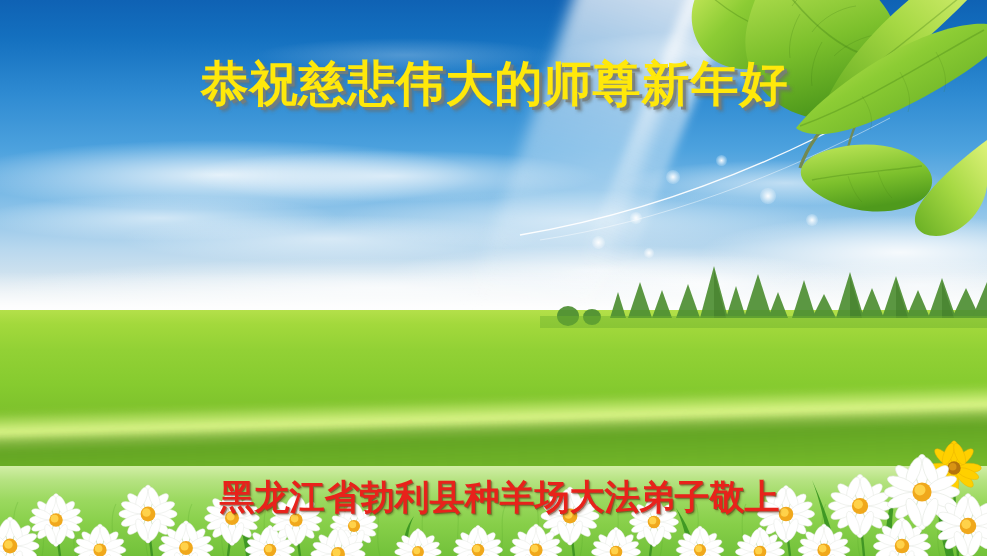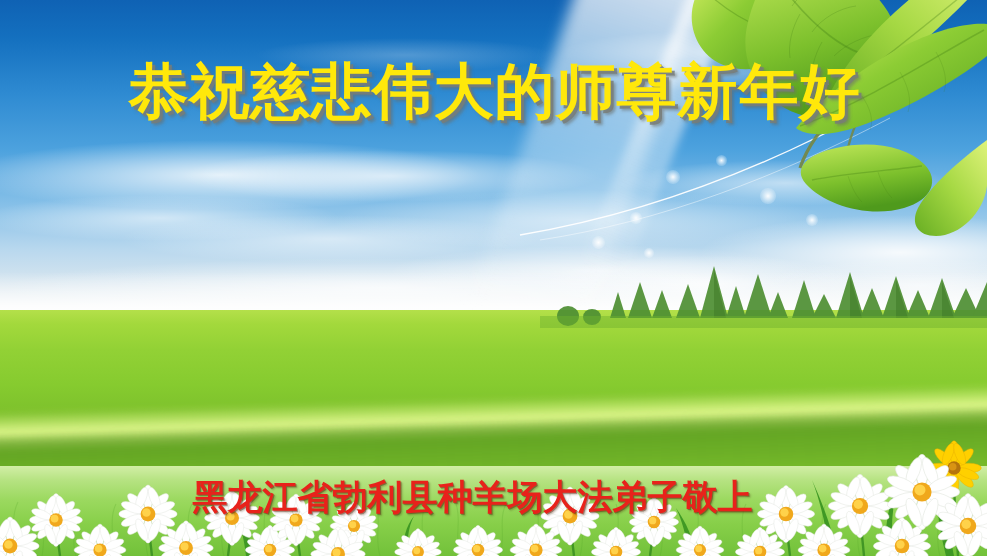--- a/index.html
+++ b/index.html
@@ -135,21 +135,21 @@
 
   
   .flowers { position:absolute; left:0; top:430px; width:987px; height:126px; }
 
   
   .title {
     position: absolute;
     left: 0; top: 52px;
     width: 987px;
     text-align: center;
-    font-size: 60px;
+    font-size: 48px;
     font-weight: bold;
     letter-spacing: 1px;
     color: #FFE80A;
     text-shadow:
        3px 3px 0 rgba(120,125,120,.85),
        5px 5px 3px rgba(105,110,105,.55);
     white-space: nowrap;
     padding-left: 1px;
   }
   .signature {
@@ -158,20 +158,21 @@
     width: 945px;
     text-align: center;
     font-size: 35px;
     font-weight: bold;
     letter-spacing: 0px;
     color: #E8221B;
     text-shadow:
        1px 1px 0 rgba(90,40,15,.45),
        2px 2px 2px rgba(70,40,10,.30);
     white-space: nowrap;
+    padding-left: 27px;
   }
 </style>
 </head>
 <body>
 
 <div class="stage">
 
   <div class="sky"></div>
 
   <div class="cloudband cb12"></div>

